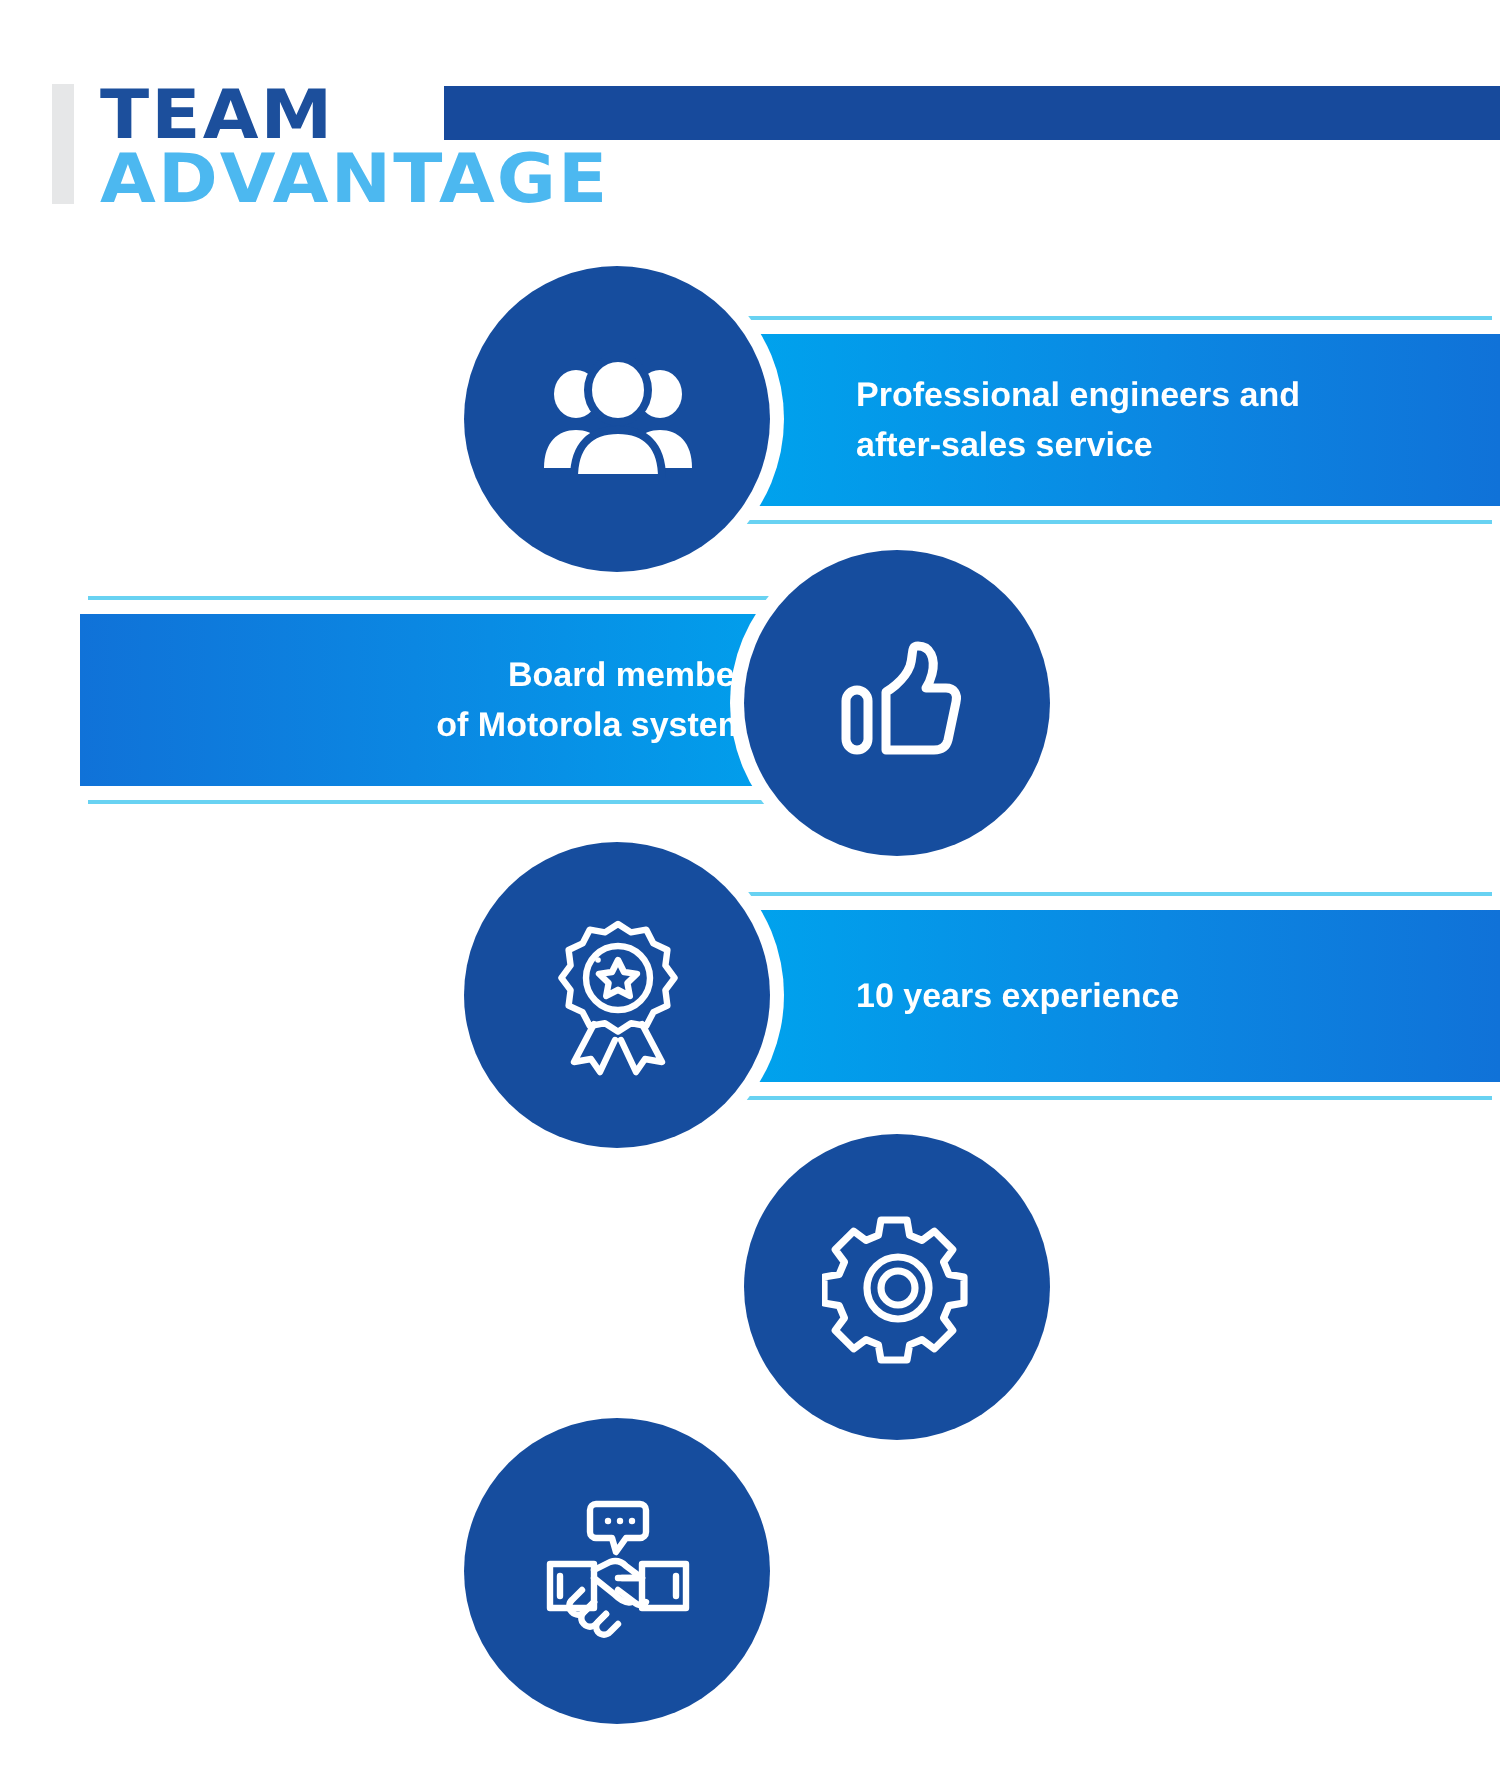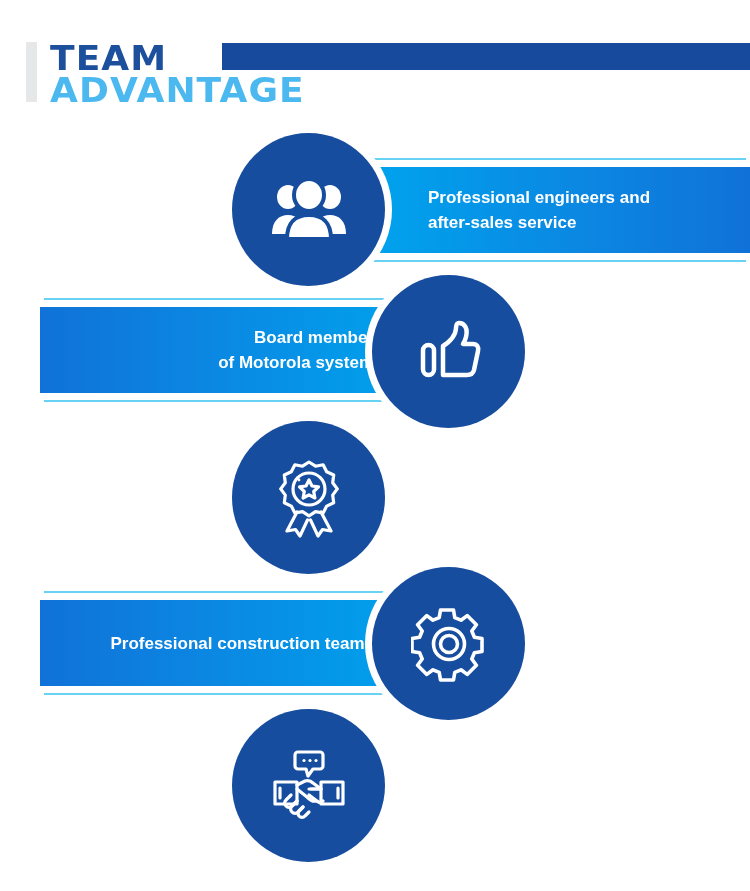--- a/index.html
+++ b/index.html
@@ -172,46 +172,46 @@
         <path d="M31 60 L31 31 C31 31 40 26 43 18 C45 12 43 8 47 8
                  C53 8 56 14 54 22 C53 26 51 29 51 29 L61 29
                  C65 29 67 32 66 36 L62 55 C61 59 58 60 55 60 Z"></path>
       </svg>
     </span>
   </div>
 </div>
 
 <div class="row" style="top:420px; height:155px;">
 
+  <div class="bar right-side layer-bar" style="top:35px;">
+    <div class="bar-fill"></div>
+    <div class="rule top"></div>
+    <div class="rule bottom"></div>
+    <div class="bar-text">10 years experience</div>
+  </div>
 
   <div class="circle at-center layer-circle" style="top:1px;">
     <span>
       <svg width="74" height="80" viewBox="0 0 74 80" fill="none" stroke="#ffffff" stroke-width="3.2" stroke-linecap="round" stroke-linejoin="round">
         <path d="M37 4 l6.5 4.2 7.6 -1.4 3.6 6.9 7 3.3 -1 7.7 4.6 6.2 -4.6 6.2 1 7.7
                  -7 3.3 -3.6 6.9 -7.6 -1.4 -6.5 4.2 -6.5 -4.2 -7.6 1.4 -3.6 -6.9
                  -7 -3.3 1 -7.7 -4.6 -6.2 4.6 -6.2 -1 -7.7 7 -3.3 3.6 -6.9 7.6 1.4 Z"></path>
         <circle cx="37" cy="31" r="16"></circle>
         <path d="M37 22 l3 6 6.5 .9 -4.8 4.6 1.2 6.5 -5.9 -3.1 -5.9 3.1 1.2 -6.5
                  -4.8 -4.6 6.5 -.9 Z"></path>
         <circle cx="27" cy="22" r="1.4" fill="#ffffff" stroke="none"></circle>
         <path d="M25 54 L15 73 l8.5 -1.5 4.5 6.5 7.5 -16"></path>
         <path d="M49 54 L59 73 l-8.5 -1.5 -4.5 6.5 -7.5 -16"></path>
       </svg>
     </span>
   </div>
 </div>
 
 <div class="row" style="top:562px; height:155px;">
 
-  <div class="bar left-side layer-bar" style="top:38px;">
-    <div class="bar-fill"></div>
-    <div class="rule top"></div>
-    <div class="rule bottom"></div>
-    <div class="bar-text">Professional construction teams</div>
-  </div>
 
   <div class="circle at-mid layer-circle" style="top:5px;">
     <span>
       <svg width="76" height="76" viewBox="0 0 76 76" fill="none" stroke="#ffffff" stroke-width="3.6" stroke-linecap="round" stroke-linejoin="round">
         <path d="M31.5 6 h13 l1.3 7.6 6.2 2.6 6.2 -4.6 9.2 9.2 -4.6 6.2 2.6 6.2 7.6 1.3
                  v13 l-7.6 1.3 -2.6 6.2 4.6 6.2 -9.2 9.2 -6.2 -4.6 -6.2 2.6 -1.3 7.6
                  h-13 l-1.3 -7.6 -6.2 -2.6 -6.2 4.6 -9.2 -9.2 4.6 -6.2 -2.6 -6.2 -7.6 -1.3
                  v-13 l7.6 -1.3 2.6 -6.2 -4.6 -6.2 9.2 -9.2 6.2 4.6 6.2 -2.6 Z" transform="translate(-2,-2) scale(1.0)"></path>
         <circle cx="38" cy="38" r="15.5"></circle>
         <circle cx="38" cy="38" r="8.5"></circle>

